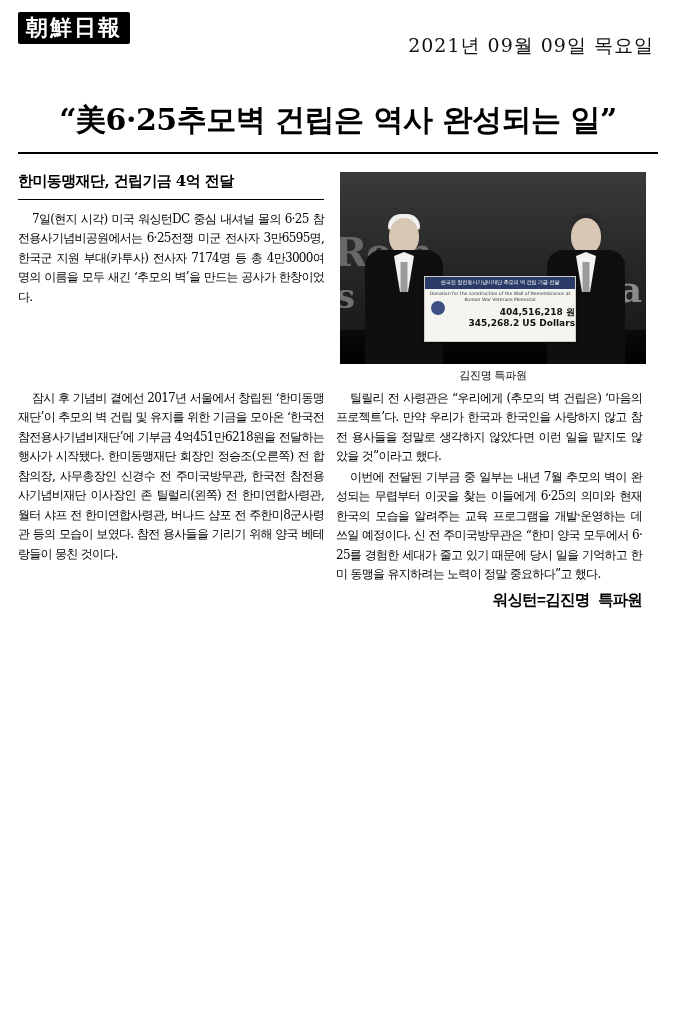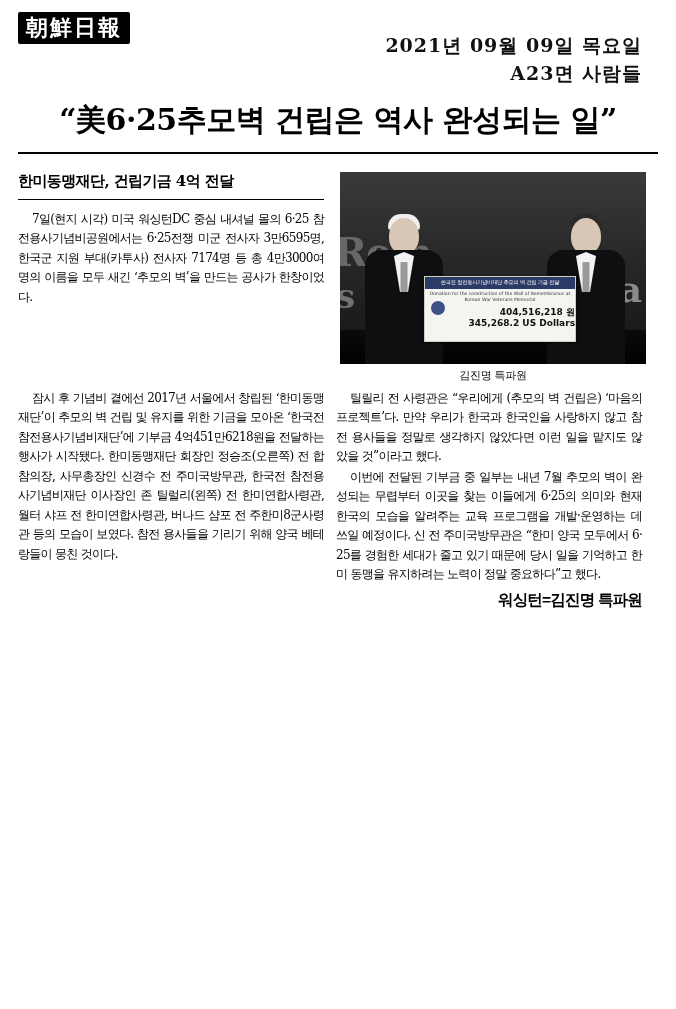--- a/index.html
+++ b/index.html
@@ -37,29 +37,28 @@
     font-family: "DejaVu Serif", serif;
     font-weight: bold;
     font-size: 22px;
     letter-spacing: 2px;
     padding: 4px 8px 6px 8px;
     line-height: 1;
     border-radius: 2px;
   }
   .dateblock {
     position: absolute;
-    right: 16px;
+    right: 4px;
     top: 22px;
     text-align: right;
     font-family: "DejaVu Serif", serif;
     font-size: 19px;
     line-height: 1.45;
     letter-spacing: 1px;
     color: #111;
-    font-weight: bold;
   }
 
   
   .headline {
     text-align: center;
     font-family: "DejaVu Serif", serif;
     font-weight: bold;
     font-size: 30px;
     letter-spacing: -0.5px;
     margin: 6px 0 0 0;
@@ -285,37 +284,36 @@
     color: #111;
   }
 
   .bottomrow {
     display: flex;
     gap: 12px;
     margin-top: 6px;
   }
   .byline {
     text-align: right;
-    font-family: Liberation Sans, sans-serif;
+    font-family: Liberation Mono, monospace;
     font-weight: bold;
     font-size: 15.5px;
     letter-spacing: -0.8px;
     margin-top: 6px;
   }
 </style>
 </head>
 <body>
 
 <div class="page">
 
   <div class="masthead">
     <div class="logo">朝鮮日報</div>
     <div class="dateblock">
       <div>2021년 09월 09일 목요일</div>
-      <div>A23면 사람들</div>
     </div>
   </div>
 
   <h1 class="headline">“美6·25추모벽 건립은 역사 완성되는 일”</h1>
   <hr class="rule">
 
   <div class="content">
 
     <div class="toprow">
 

